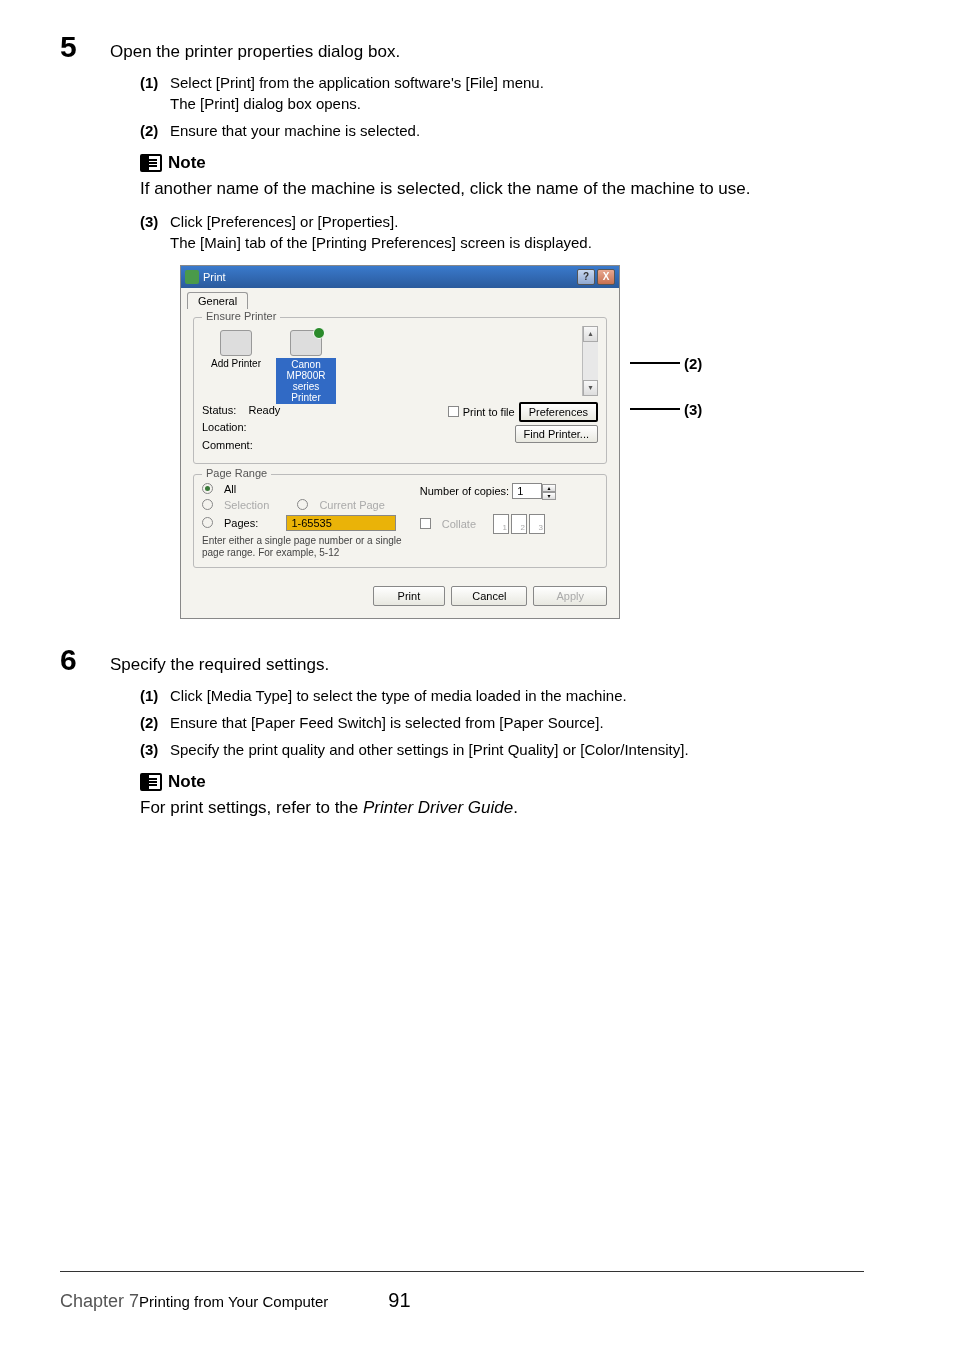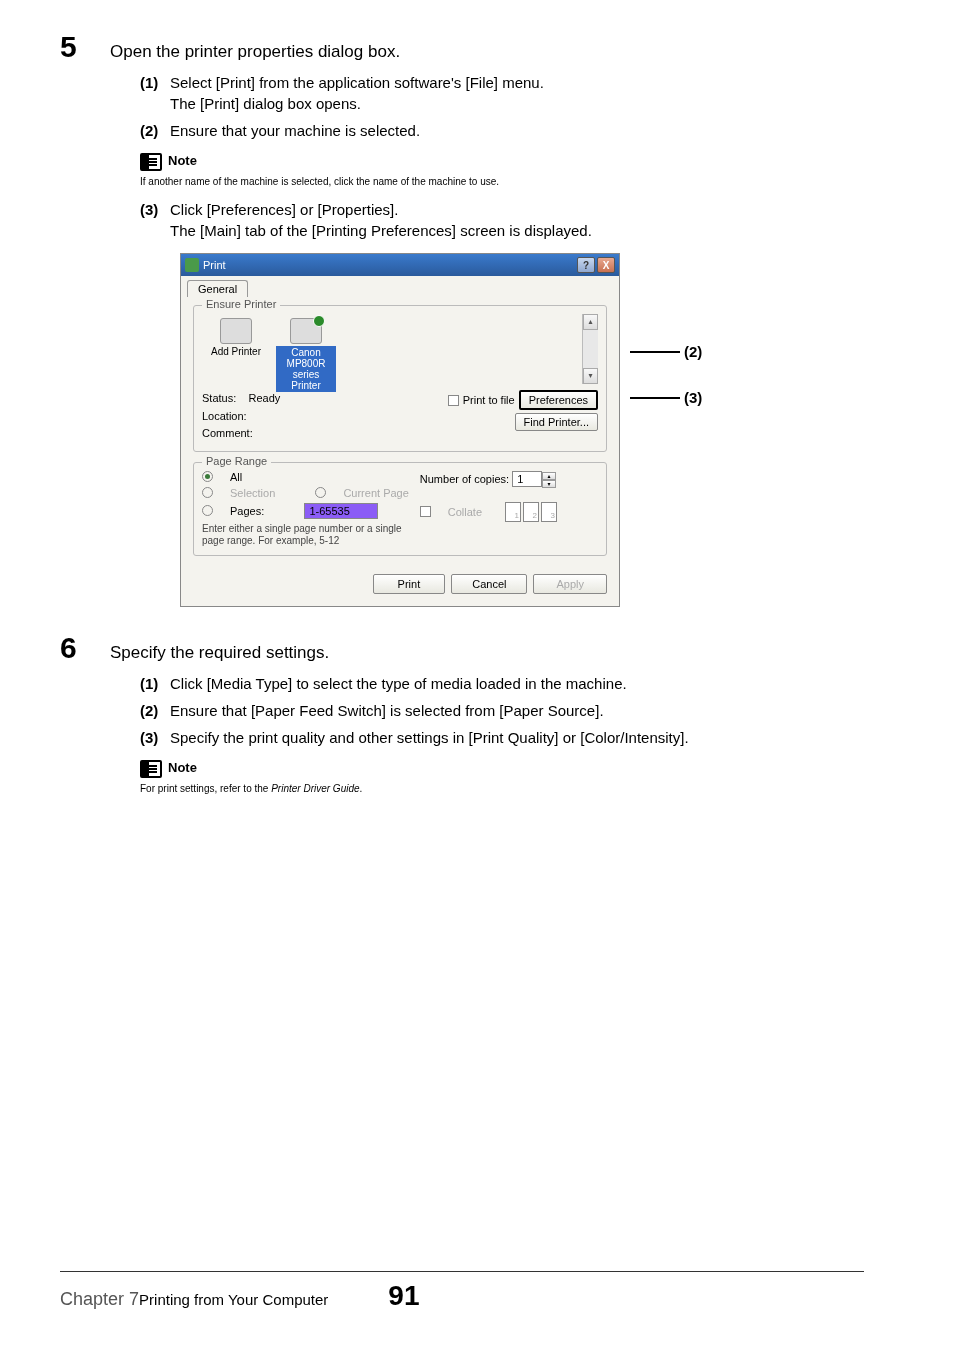--- a/index.html
+++ b/index.html
@@ -51,22 +51,23 @@
     .sub-text {
       flex: 1;
     }
     .note-block {
       margin-left: 80px;
       margin-top: 12px;
       margin-bottom: 10px;
     }
     .note-header {
       display: flex;
+      align-items: center;
       font-weight: bold;
-      font-size: 13px;
+      font-size: 17px;
       margin-bottom: 4px;
     }
     .note-icon {
       width: 22px;
       height: 18px;
       border: 2px solid #000;
       border-radius: 2px;
       margin-right: 6px;
       display: inline-flex;
       align-items: center;
@@ -79,21 +80,21 @@
       content: "";
       position: absolute;
       right: 3px;
       top: 3px;
       width: 8px;
       height: 2px;
       background: #000;
       box-shadow: 0 3px 0 #000, 0 6px 0 #000;
     }
     .note-text {
-      font-size: 10px;
+      font-size: 17px;
       line-height: 1.4;
     }
     .dialog-area {
       margin-left: 120px;
       margin-top: 12px;
       display: flex;
       align-items: flex-start;
     }
     .dialog-box {
       width: 440px;
@@ -270,45 +271,45 @@
     }
     .page-range-right {
       width:45%;
     }
     .page-range-row {
       display:flex;
     }
     .radio-row {
       display:flex;
       align-items:center;
-      gap:17px;
+      gap:11px;
       margin-bottom:4px;
       font-size:11px;
     }
     .radio {
       width:11px; height:11px;
       border:1px solid #888;
       border-radius:50%;
       display:inline-flex;
       align-items:center;
       justify-content:center;
     }
     .radio.checked::after {
       content:"";
       width:5px; height:5px;
       background:#3a7a3a;
       border-radius:50%;
     }
     .disabled { color:#aaa; }
     .text-input {
       border:1px solid #888;
-      background:#8b5cf6;
+      background:#eab308;
       padding:1px 4px;
       font-size:11px;
-      width:74px;
+      width:110px;
     }
     .spinner {
       border:1px solid #888;
       background:#fff;
       padding:1px 4px;
       font-size:11px;
       width:30px;
       display:inline-block;
     }
     .spinner-btns {
@@ -393,22 +394,22 @@
       display:flex;
       justify-content:flex-start;
       align-items:baseline;
       font-size:15px;
     }
     .footer-chapter {
       font-size:18px;
       color:#555;
     }
     .footer-page {
-      font-size:28px;
-      font-weight:bold;
+      font-size:20px;
+      font-weight:normal;
     }
     .footer-right {
       display:flex;
       align-items:baseline;
       gap:60px;
     }
     .checkbox-sq {
       width:11px;height:11px;border:1px solid #888;background:#fff;display:inline-block;
     }
     .hint-text {

